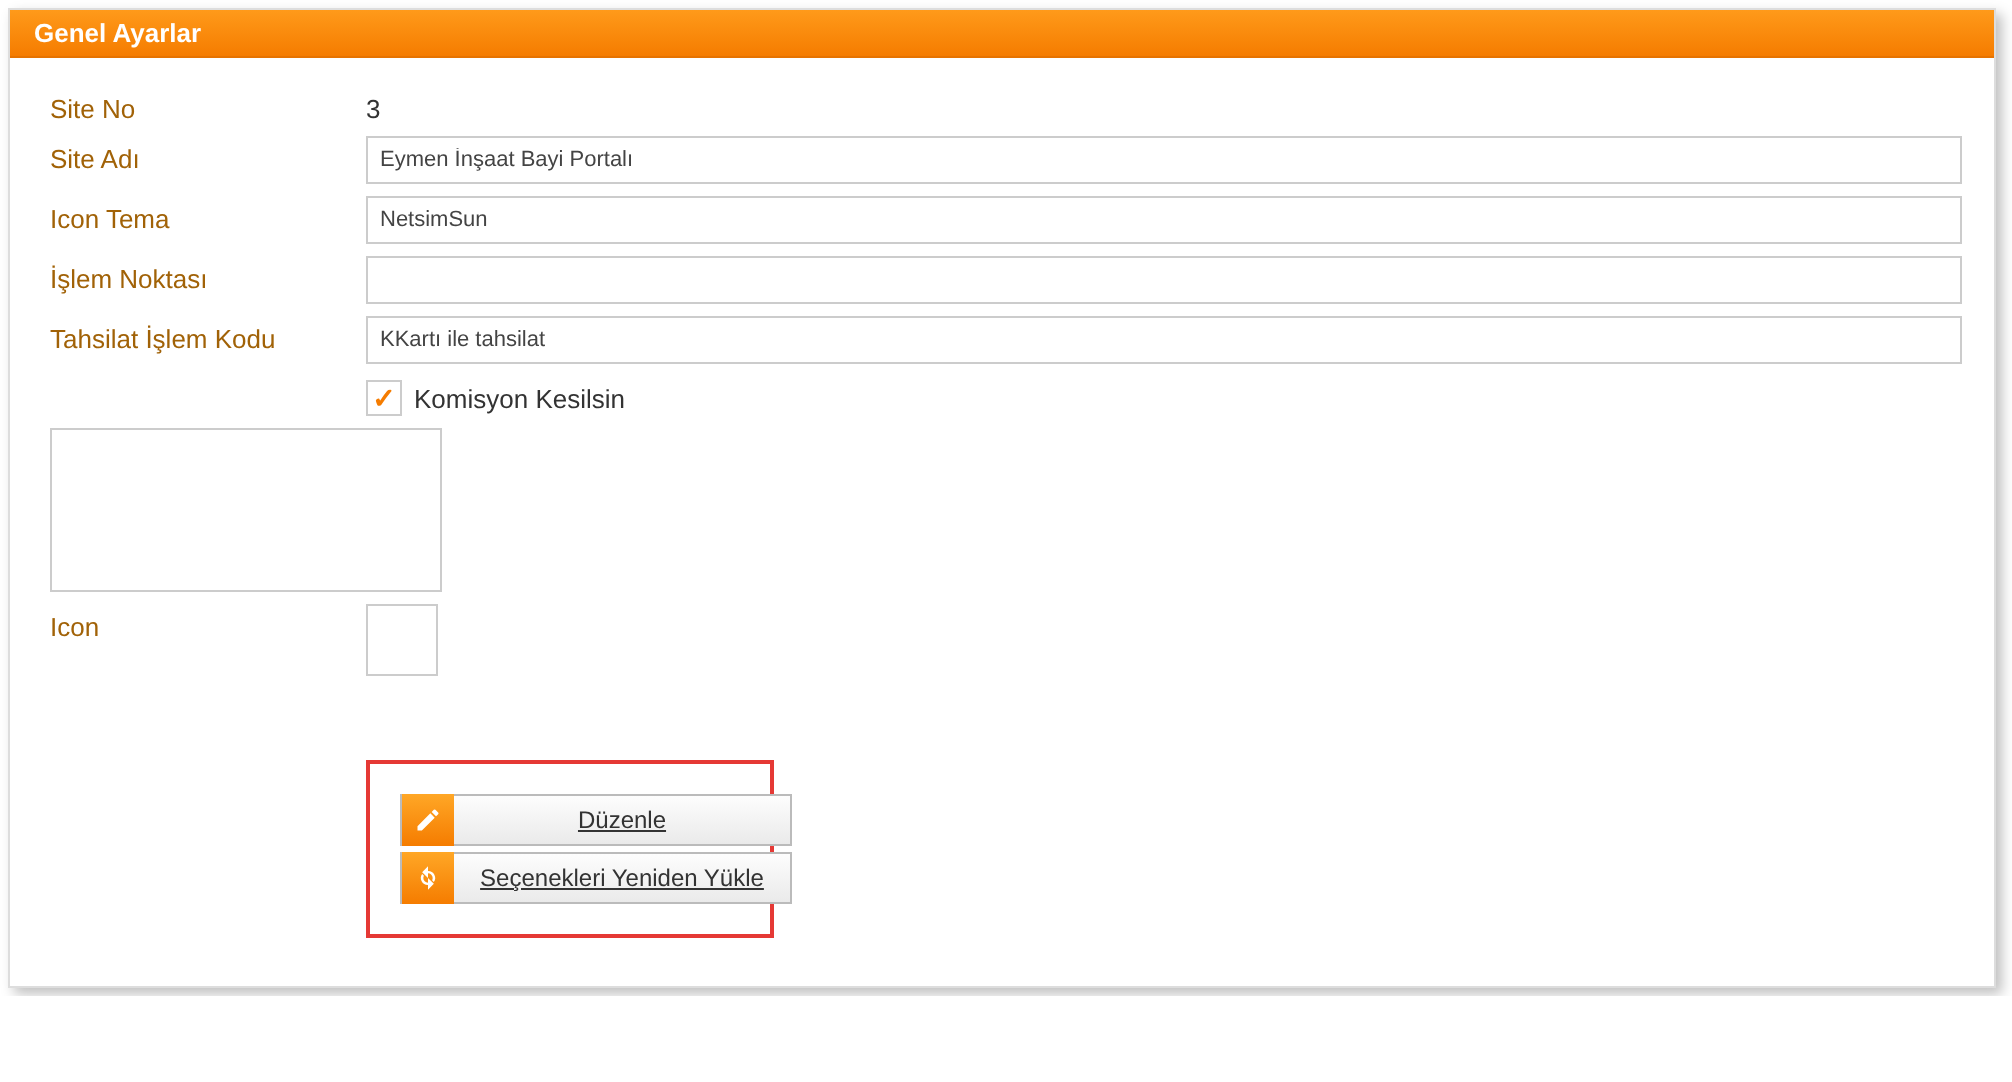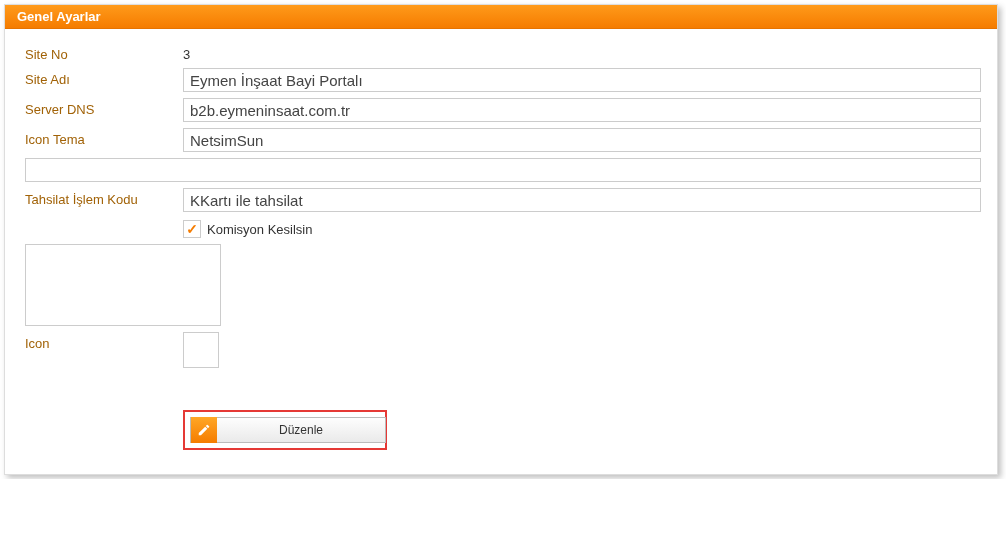--- a/index.html
+++ b/index.html
@@ -48,21 +48,21 @@
     }
     .static-value {
       padding-top: 4px;
       color: #333;
     }
     .text-input {
       width: 100%;
       height: 24px;
       border: 1px solid #ccc;
       padding: 2px 6px;
-      font-size: 15px;
+      font-size: 11px;
       color: #444;
       background: #fff;
     }
     .checkbox-row {
       display: flex;
       align-items: center;
       gap: 6px;
       margin-top: 2px;
     }
     .checkbox-box {
@@ -85,22 +85,23 @@
     }
     .icon-box {
       width: 36px;
       height: 36px;
       border: 1px solid #ccc;
       background: #fff;
     }
     .btn-group {
       margin-top: 36px;
       border: 2px solid #e53935;
-      padding: 5px;
+      padding: 15px;
       width: 204px;
+      text-decoration: underline;
     }
     .action-btn {
       display: flex;
       align-items: center;
       width: 196px;
       height: 26px;
       border: 1px solid #bbb;
       background: linear-gradient(to bottom, #fdfdfd, #eaeaea);
       cursor: pointer;
       margin-bottom: 3px;
@@ -148,35 +149,30 @@
       </div>
     </div>
 
     <div class="form-row">
       <div class="form-label">Site Adı</div>
       <div class="form-value">
         <input type="text" class="text-input" value="Eymen İnşaat Bayi Portalı" style="">
       </div>
     </div>
 
-    <div class="form-row">
-      <div class="form-label">Server DNS</div>
-      <div class="form-value">
-        <input type="text" class="text-input" value="b2b.eymeninsaat.com.tr" style="">
-      </div>
-    </div>
 
     <div class="form-row">
       <div class="form-label">Icon Tema</div>
       <div class="form-value">
         <input type="text" class="text-input" value="NetsimSun" style="">
       </div>
     </div>
 
     <div class="form-row">
+      <div class="form-label">İşlem Noktası</div>
       <div class="form-value">
         <input type="text" class="text-input" value="" style="">
       </div>
     </div>
 
     <div class="form-row">
       <div class="form-label">Tahsilat İşlem Kodu</div>
       <div class="form-value">
         <input type="text" class="text-input" value="KKartı ile tahsilat" style="">
       </div>
@@ -213,19 +209,27 @@
           <button class="action-btn">
             <span class="btn-icon">
               <svg viewBox="0 0 24 24">
                   <path d="M3 17.25V21h3.75l11-11-3.75-3.75-11 11zM20.71 7.04a1 1 0 0 0 0-1.41l-2.34-2.34a1 1 0 0 0-1.41 0l-1.83 1.83 3.75 3.75 1.83-1.83z"></path>
                 </svg>
             </span>
             <span class="btn-label">Düzenle</span>
           </button>
 
 
+          <button class="action-btn">
+            <span class="btn-icon">
+              <svg viewBox="0 0 24 24">
+                  <path d="M12 6V2L7 7l5 5V8a4 4 0 0 1 4 4 4 4 0 0 1-.5 2l1.5 1.5A6 6 0 0 0 12 6zm0 10a4 4 0 0 1-4-4 4 4 0 0 1 .5-2L7 8.5A6 6 0 0 0 12 18v4l5-5-5-5v4z"></path>
+                </svg>
+            </span>
+            <span class="btn-label">Seçenekleri Yeniden Yükle</span>
+          </button>
 
         </div>
       </div>
     </div>
 
   </div>
 </div>
 
 </body></html>

